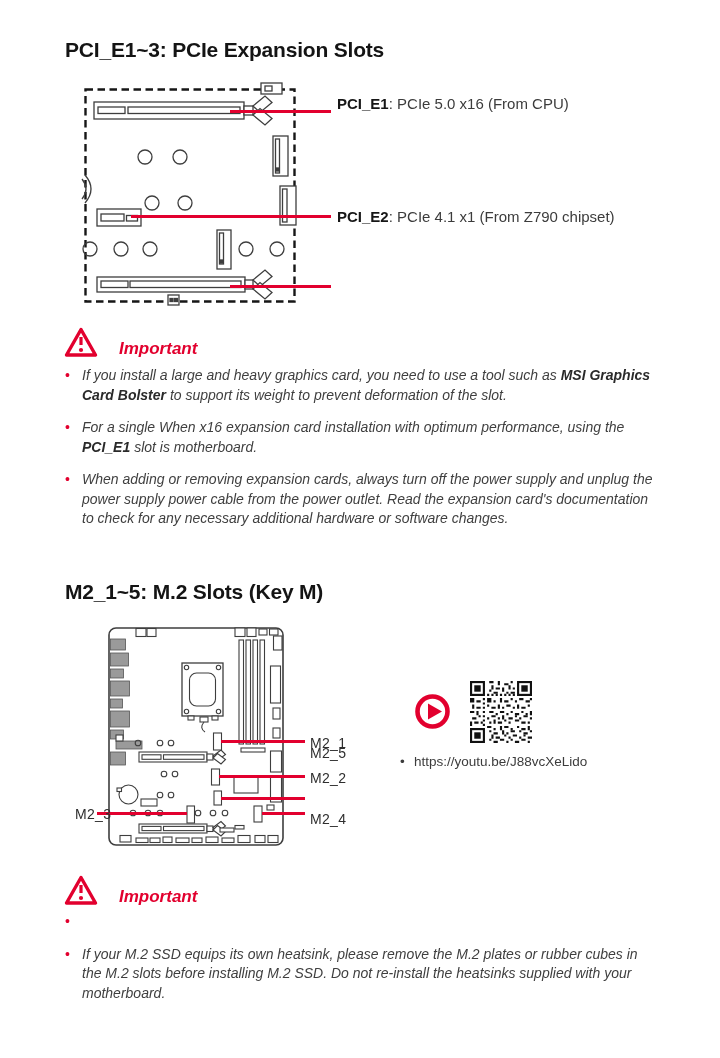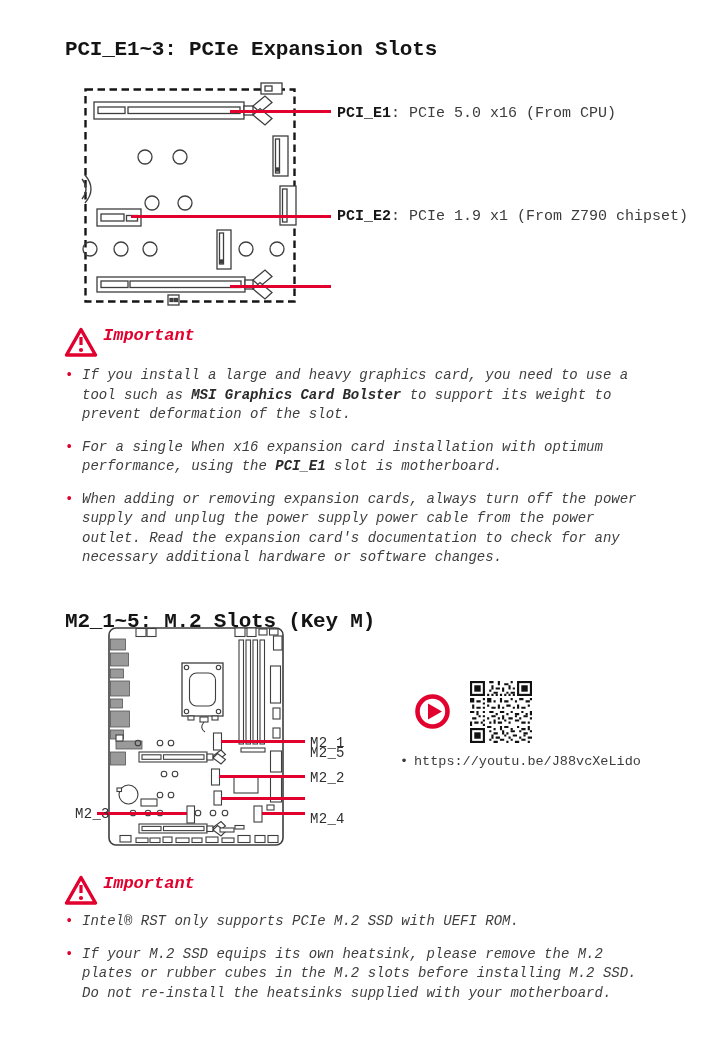--- a/index.html
+++ b/index.html
@@ -1,25 +1,25 @@
 <!DOCTYPE html>
 <html><head>
 <meta charset="utf-8">
 <style>
   html,body{margin:0;padding:0;background:#fff;}
   .page{position:relative;width:720px;height:1036px;background:#ffffff;
-        font-family:Liberation Mono, monospace;overflow:hidden;}
+        font-family:Liberation Sans, sans-serif;overflow:hidden;}
   .abs{position:absolute;}
   .h1{font-size:21px;font-weight:bold;color:#141414;letter-spacing:-0.2px;}
   svg{overflow:visible;display:block;}
   .callout-line{position:absolute;height:2.6px;background:#e2002e;}
   .pcie-label{position:absolute;font-size:15px;color:#3c3c3c;white-space:nowrap;line-height:16px;}
   .pcie-label b{color:#161616;}
   .m2-label{position:absolute;font-size:14px;color:#2e2e2e;letter-spacing:0.3px;white-space:nowrap;}
-  .imp-head{position:absolute;display:flex;align-items:flex-start;gap:4px;}
+  .imp-head{position:absolute;display:flex;align-items:flex-end;gap:20px;}
   .imp-word{font-size:17px;font-weight:bold;font-style:italic;color:#e2002e;}
   .bullets{position:absolute;display:flex;flex-direction:column;gap:13px;}
   .bullet{display:flex;font-size:14px;font-style:italic;color:#3f3f3f;line-height:19.5px;}
   .bullet .dot{color:#e2002e;width:17px;flex:0 0 17px;font-style:normal;font-size:14px;}
   .bullet b{color:#2a2a2a;}
   .link-row{position:absolute;display:flex;font-size:13.5px;color:#3c3c3c;line-height:17px;}
   .link-row .dot{color:#3c3c3c;width:14px;flex:0 0 14px;}
 </style>
 </head>
 <body>
@@ -87,25 +87,25 @@
       <rect x="84" y="207" width="11" height="10"></rect>
       <rect x="86" y="210.5" width="3" height="3" fill="#3e3e3e"></rect>
         <rect x="90.5" y="210.5" width="3" height="3" fill="#3e3e3e"></rect>
     </g>
   </svg>
 
   <div class="callout-line" style="left:230px;top:110px;width:101px;"></div>
   <div class="callout-line" style="left:131px;top:215px;width:200px;"></div>
   <div class="callout-line" style="left:230px;top:285px;width:101px;"></div>
 
-  <div class="pcie-label" style="left:337px;top:106px;">
+  <div class="pcie-label" style="left:337px;top:96px;">
     <b>PCI_E1</b><span>: PCIe 5.0 x16 (From CPU)</span>
   </div>
   <div class="pcie-label" style="left:337px;top:209px;">
-    <b>PCI_E2</b><span>: PCIe 1.9 x1 (From Z790 chipset)</span>
+    <b>PCI_E2</b><span>: PCIe 4.1 x1 (From Z790 chipset)</span>
   </div>
 
   <div class="imp-head" style="left:63px;top:326px;">
     <svg width="36" height="33" viewBox="0 0 36 33">
       <path d="M18 3.5 L32.5 29 H3.5 Z" fill="none" stroke="#e2002e" stroke-width="3.4" stroke-linejoin="round"></path>
       <line x1="18" y1="11" x2="18" y2="19" stroke="#e2002e" stroke-width="3.2"></line>
       <circle cx="18" cy="24" r="2.1" fill="#e2002e"></circle>
     </svg>
     <span class="imp-word">Important</span>
   </div>
@@ -118,21 +118,21 @@
     <div class="bullet">
       <span class="dot">•</span>
       <span><span>For a single When x16 expansion card installation with optimum performance, using the </span><b>PCI_E1</b><span> slot is motherboard.</span></span>
     </div>
     <div class="bullet">
       <span class="dot">•</span>
       <span><span>When adding or removing expansion cards, always turn off the power supply and unplug the power supply power cable from the power outlet. Read the expansion card's documentation to check for any necessary additional hardware or software changes.</span></span>
     </div>
   </div>
 
-  <div class="abs h1" style="left:65px;top:580px;margin-top:30px;">M2_1~5: M.2 Slots (Key M)</div>
+  <div class="abs h1" style="left:65px;top:580px;">M2_1~5: M.2 Slots (Key M)</div>
 
   <svg class="abs" style="left:108px;top:627px;" width="176" height="219" viewBox="0 0 176 219">
     <g fill="#ffffff" stroke="#3e3e3e" stroke-width="1.1">
       <rect x="1" y="1" width="174" height="217" rx="7" stroke-width="1.6"></rect>
 
       <rect x="28" y="1.5" width="10" height="8"></rect>
         <rect x="39" y="1.5" width="9" height="8"></rect>
       <rect x="127" y="1" width="10" height="8.5"></rect>
         <rect x="139" y="1" width="9" height="8.5"></rect>
       <rect x="151" y="2" width="8" height="6"></rect>
@@ -295,21 +295,20 @@
       <path d="M18 3.5 L32.5 29 H3.5 Z" fill="none" stroke="#e2002e" stroke-width="3.4" stroke-linejoin="round"></path>
       <line x1="18" y1="11" x2="18" y2="19" stroke="#e2002e" stroke-width="3.2"></line>
       <circle cx="18" cy="24" r="2.1" fill="#e2002e"></circle>
     </svg>
     <span class="imp-word">Important</span>
   </div>
 
   <div class="bullets" style="left:65px;top:912px;width:592px;">
     <div class="bullet">
       <span class="dot">•</span>
-      <span><span>Intel® RST only supports PCIe M.2 SSD with UEFI ROM.</span></span>
     </div>
     <div class="bullet">
       <span class="dot">•</span>
       <span><span>If your M.2 SSD equips its own heatsink, please remove the M.2 plates or rubber cubes in the M.2 slots before installing M.2 SSD. Do not re-install the heatsinks supplied with your motherboard.</span></span>
     </div>
   </div>
 
 </div>
 
 </body></html>

